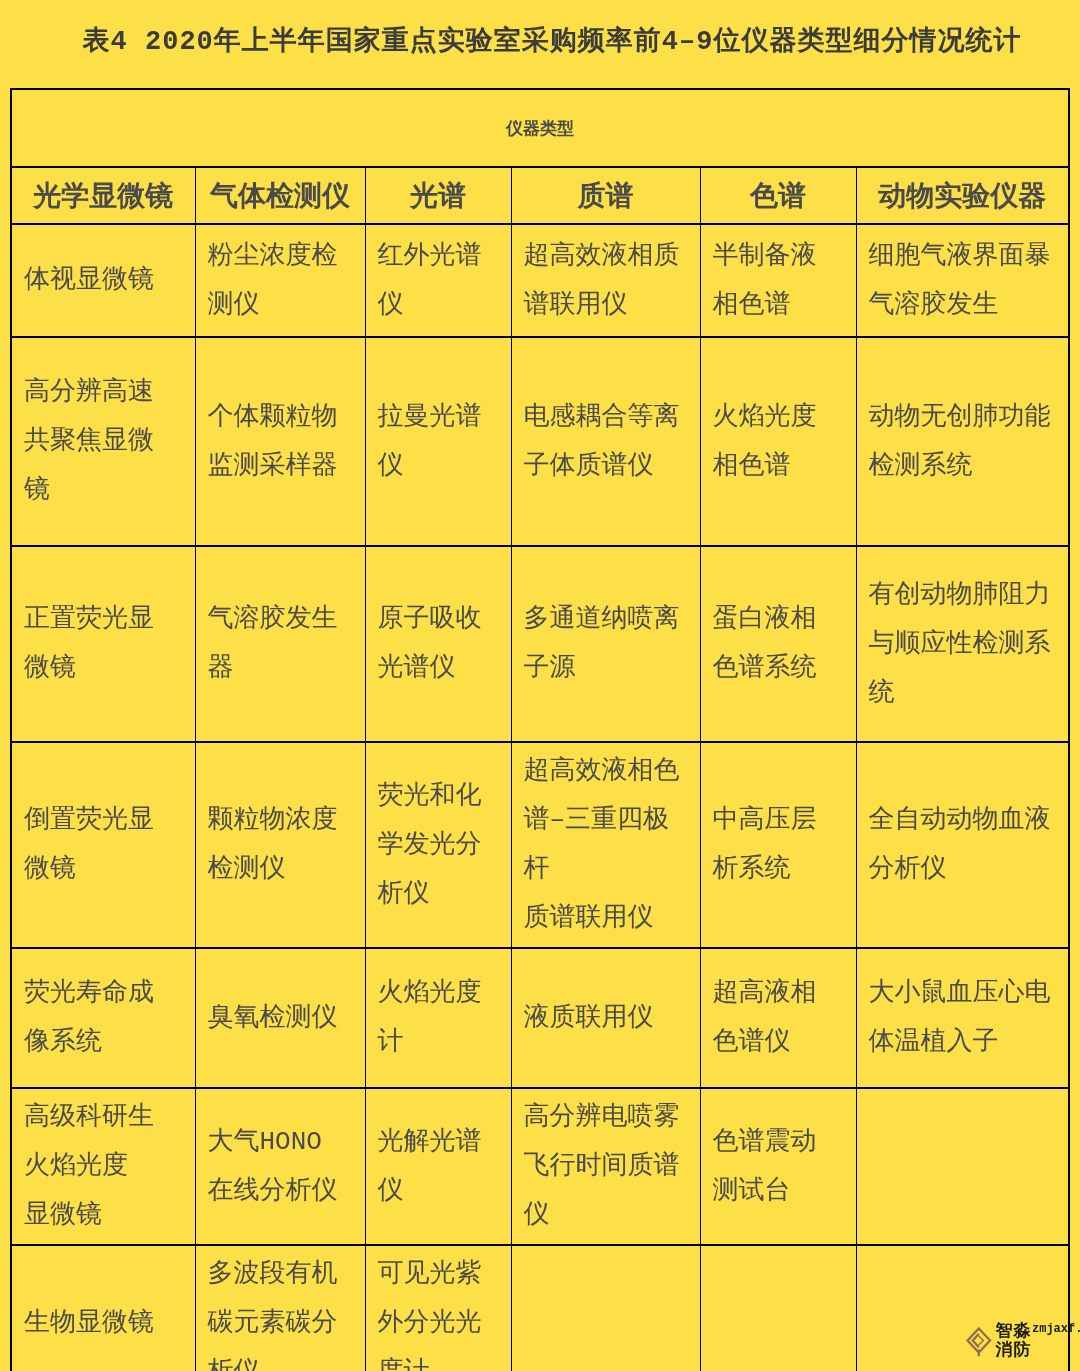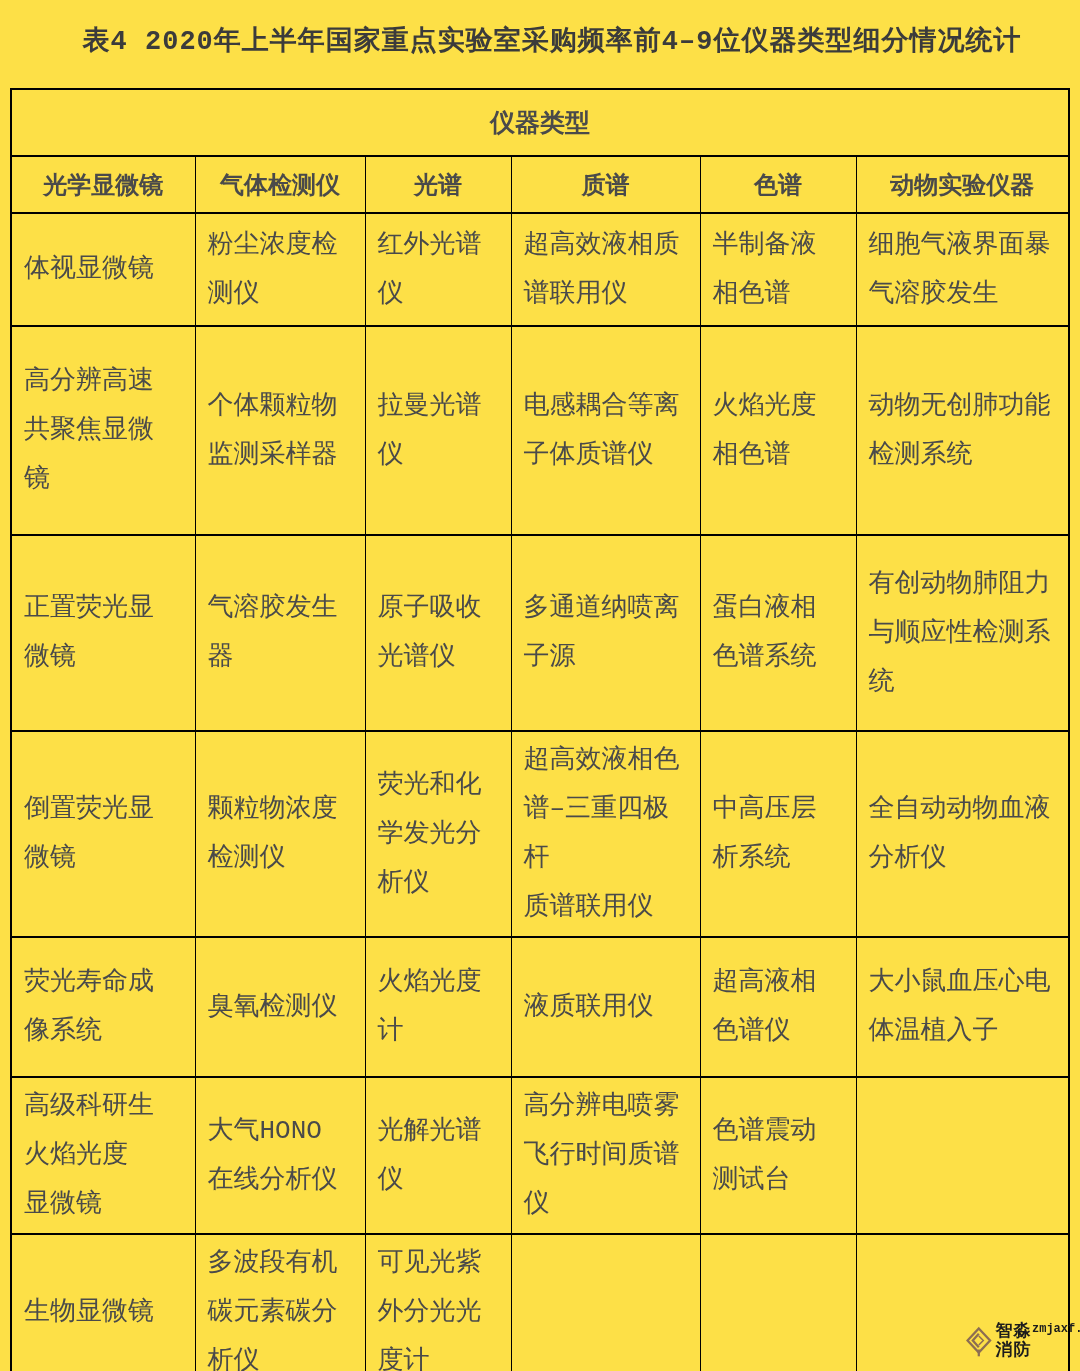--- a/index.html
+++ b/index.html
@@ -37,29 +37,29 @@
   table.instrument-table td {
     border-left: 1px solid #000;
     border-right: 1px solid #000;
     border-top: 2px solid #000;
     border-bottom: 2px solid #000;
     color: #4a4a4a;
     vertical-align: middle;
     box-sizing: border-box;
   }
   th.group-header {
-    height: 67px;
-    font-size: 25px;
+    height: 78px;
+    font-size: 17px;
     font-weight: bold;
     text-align: center;
     color: #3f3f3f;
   }
   th.col-header {
     height: 57px;
-    font-size: 24px;
+    font-size: 28px;
     font-weight: bold;
     text-align: center;
     color: #3f3f3f;
   }
   td.cell {
     font-size: 26px;
     line-height: 49px;
     text-align: left;
     padding: 4px 8px 4px 12px;
     white-space: pre-line;

